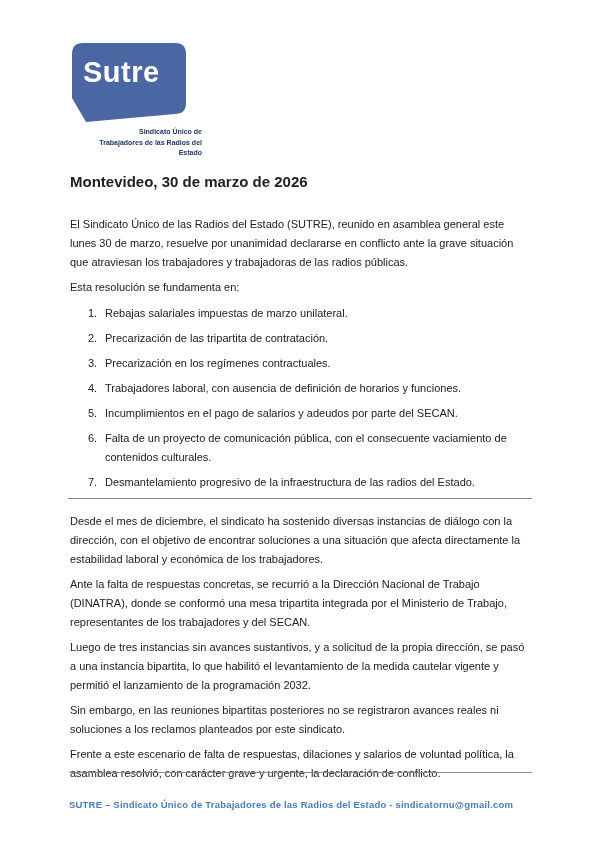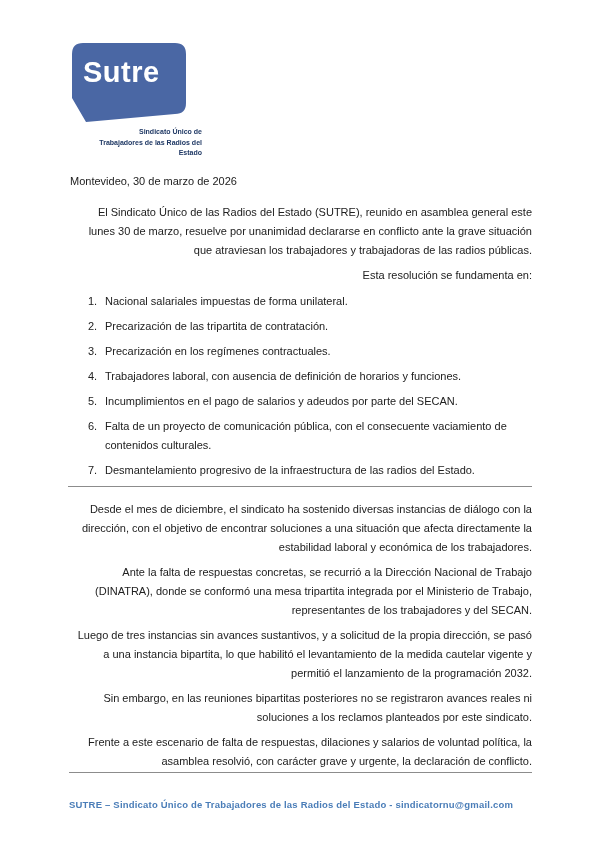--- a/index.html
+++ b/index.html
@@ -41,30 +41,29 @@
     margin-top: 4px;
     text-align: right;
     font-size: 7px;
     font-weight: bold;
     line-height: 10.5px;
     color: #1f3864;
   }
 
   
   .date-line {
-    margin: 13px 0 12px 0;
-    font-size: 11px;
-    font-weight: normal;
+    margin: 13px 0 24px 0;
+    font-size: 15px;
+    font-weight: bold;
     line-height: 19px;
   }
   p.body-par {
     margin: 0 0 6px 0;
     font-size: 11px;
     line-height: 19px;
-    text-align: right;
   }
   .res-list {
     margin: 7px 0 0 0;
     padding: 0 0 0 18px;
     list-style: none;
   }
   .res-list .li-row {
     display: flex;
     margin: 0 0 6px 0;
     font-size: 11px;
@@ -122,21 +121,21 @@
 
     <div class="date-line">Montevideo, 30 de marzo de 2026</div>
 
     <p class="body-par">El Sindicato Único de las Radios del Estado (SUTRE), reunido en asamblea general este lunes 30 de marzo, resuelve por unanimidad declararse en conflicto ante la grave situación que atraviesan los trabajadores y trabajadoras de las radios públicas.</p>
 
     <p class="body-par">Esta resolución se fundamenta en:</p>
 
     <div class="res-list">
       <div class="li-row">
         <span class="li-num">1.</span>
-        <span class="li-text">Nacional salariales impuestas de forma unilateral.</span>
+        <span class="li-text">Rebajas salariales impuestas de marzo unilateral.</span>
       </div>
       <div class="li-row">
         <span class="li-num">2.</span>
         <span class="li-text">Precarización de las tripartita de contratación.</span>
       </div>
       <div class="li-row">
         <span class="li-num">3.</span>
         <span class="li-text">Precarización en los regímenes contractuales.</span>
       </div>
       <div class="li-row">

